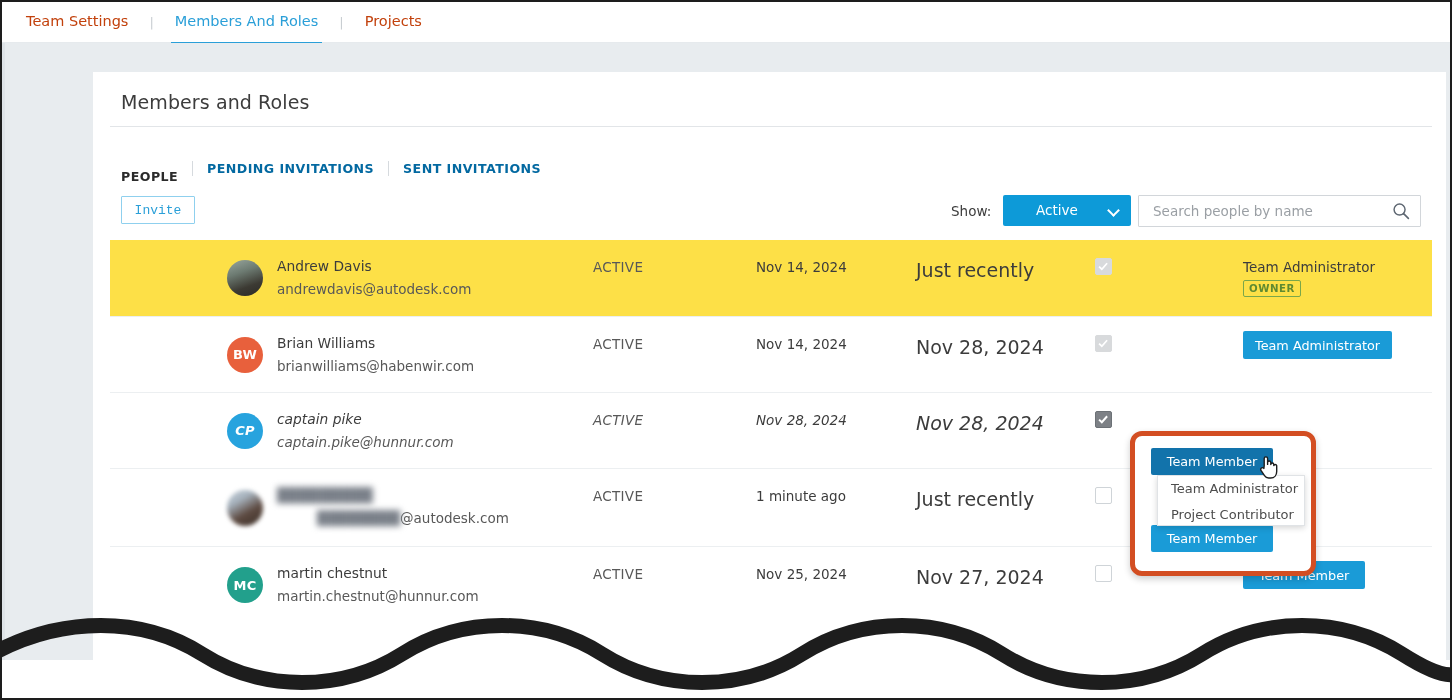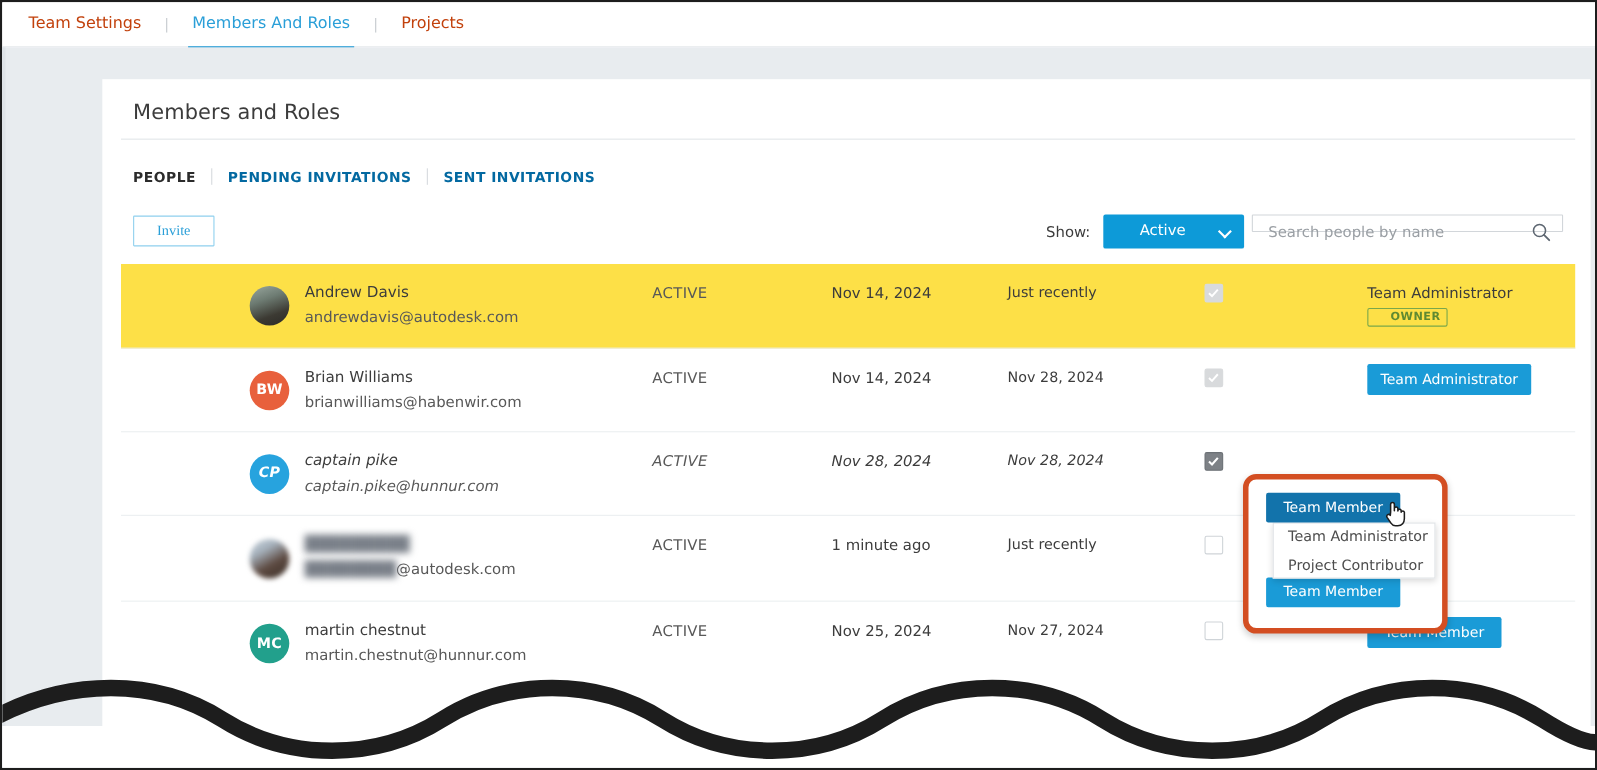--- a/index.html
+++ b/index.html
@@ -86,36 +86,36 @@
     display: flex; align-items: center;
   }
   .subtab {
     font-size: 12.6px;
     font-weight: bold;
     letter-spacing: .45px;
     color: #0369a1;
     cursor: pointer;
     white-space: nowrap;
   }
-  .subtab.active { color: #2b2b2b; }
+  .subtab.active { color: #2b2b2b; margin-top: 16px; }
   .subtab-sep {
     width: 1px; height: 15px;
     background: #d6dade;
     margin: 0 14px;
   }
 
   
   #invite-btn {
     position: absolute; left: 28px; top: 124px;
     width: 74px; height: 28px;
     border: 1px solid #8fd0ee;
     background: #ffffff;
     color: #2a9fd8;
     font-size: 13px;
-    font-family: Liberation Serif, serif;
+    font-family: Liberation Mono, monospace;
     cursor: pointer;
     border-radius: 1px;
   }
   #show-label {
     position: absolute; left: 858px; top: 131px;
     font-size: 13.5px; color: #3c3c3c;
   }
   #show-select {
     position: absolute; left: 910px; top: 123px;
     width: 128px; height: 31px;
@@ -131,21 +131,21 @@
   }
   #show-chevron {
     position: absolute; right: 13px; top: 11px;
     width: 9px; height: 9px;
     border-right: 2.2px solid #ffffff;
     border-bottom: 2.2px solid #ffffff;
     transform: rotate(45deg);
   }
   #search-box {
     position: absolute; left: 1045px; top: 123px;
-    width: 283px; height: 16px;
+    width: 283px; height: 32px;
     border: 1px solid #d2d6da;
     background: #ffffff;
     border-radius: 1px;
     padding-left: 44px;
   }
   #search-input {
     position: absolute; left: 12px; top: 0;
     width: 230px; height: 30px;
     border: none; outline: none;
     font-size: 13.5px; font-family: inherit;
@@ -201,42 +201,42 @@
   .cell-status {
     position: absolute; left: 483px; top: 19px;
     font-size: 13.5px; color: #585858; letter-spacing: .3px;
   }
   .cell-joined {
     position: absolute; left: 646px; top: 19px;
     font-size: 13.5px; color: #3c3c3c;
   }
   .cell-activity {
     position: absolute; left: 806px; top: 19px;
-    font-size: 13px; color: #3c3c3c;
+    font-size: 19px; color: #3c3c3c;
   }
   .chk {
     position: absolute; left: 985px; top: 18px;
     width: 17px; height: 17px;
     border-radius: 2px;
   }
   .chk.disabled-checked { background: #d8dadc; border: 1px solid #d8dadc; }
   .chk.checked { background: #7d8186; border: 1px solid #6c7176; }
   .chk.empty { background: #ffffff; border: 1px solid #cfd4d8; }
   .chk svg { display: block; }
   .cell-role {
     position: absolute; left: 1133px; top: 19px;
     font-size: 13.5px; color: #3c3c3c;
   }
   .owner-badge {
     position: absolute; left: 1133px; top: 40px;
     border: 1px solid #7aa74a;
     color: #5f8a31;
     font-size: 10.2px; font-weight: bold;
     letter-spacing: .5px;
-    padding: 2px 5px 2px 20px;
+    padding: 2px 5px 2px 5px;
     border-radius: 2px;
     display: inline-block;
   }
   .role-btn {
     position: absolute; left: 1133px; top: 14px;
     min-width: 122px; height: 28px;
     background: #1a9bd7;
     color: #ffffff;
     font-size: 12.8px;
     border: none; border-radius: 2px;
@@ -407,21 +407,21 @@
           <svg viewBox="0 0 17 17" width="15" height="15">
               <path d="M3.5 8.6 L6.6 11.6 L12.6 4.8" fill="none" stroke="#ffffff" stroke-width="2.2"></path>
             </svg>
         </div>
 
       </div>
 
       <div class="row" style="height:78px;">
         <div class="avatar photo2"></div>
         <div class="cell-name blur-text">█████████</div>
-        <div class="cell-email" style="display:flex;">
+        <div class="cell-email" style="display:flex;margin-left:40px;">
           <span class="blur-text">████████</span>
             <span>@autodesk.com</span>
         </div>
         <div class="cell-status">ACTIVE</div>
         <div class="cell-joined">1 minute ago</div>
         <div class="cell-activity">Just recently</div>
         <div class="chk empty"></div>
 
       </div>
 

